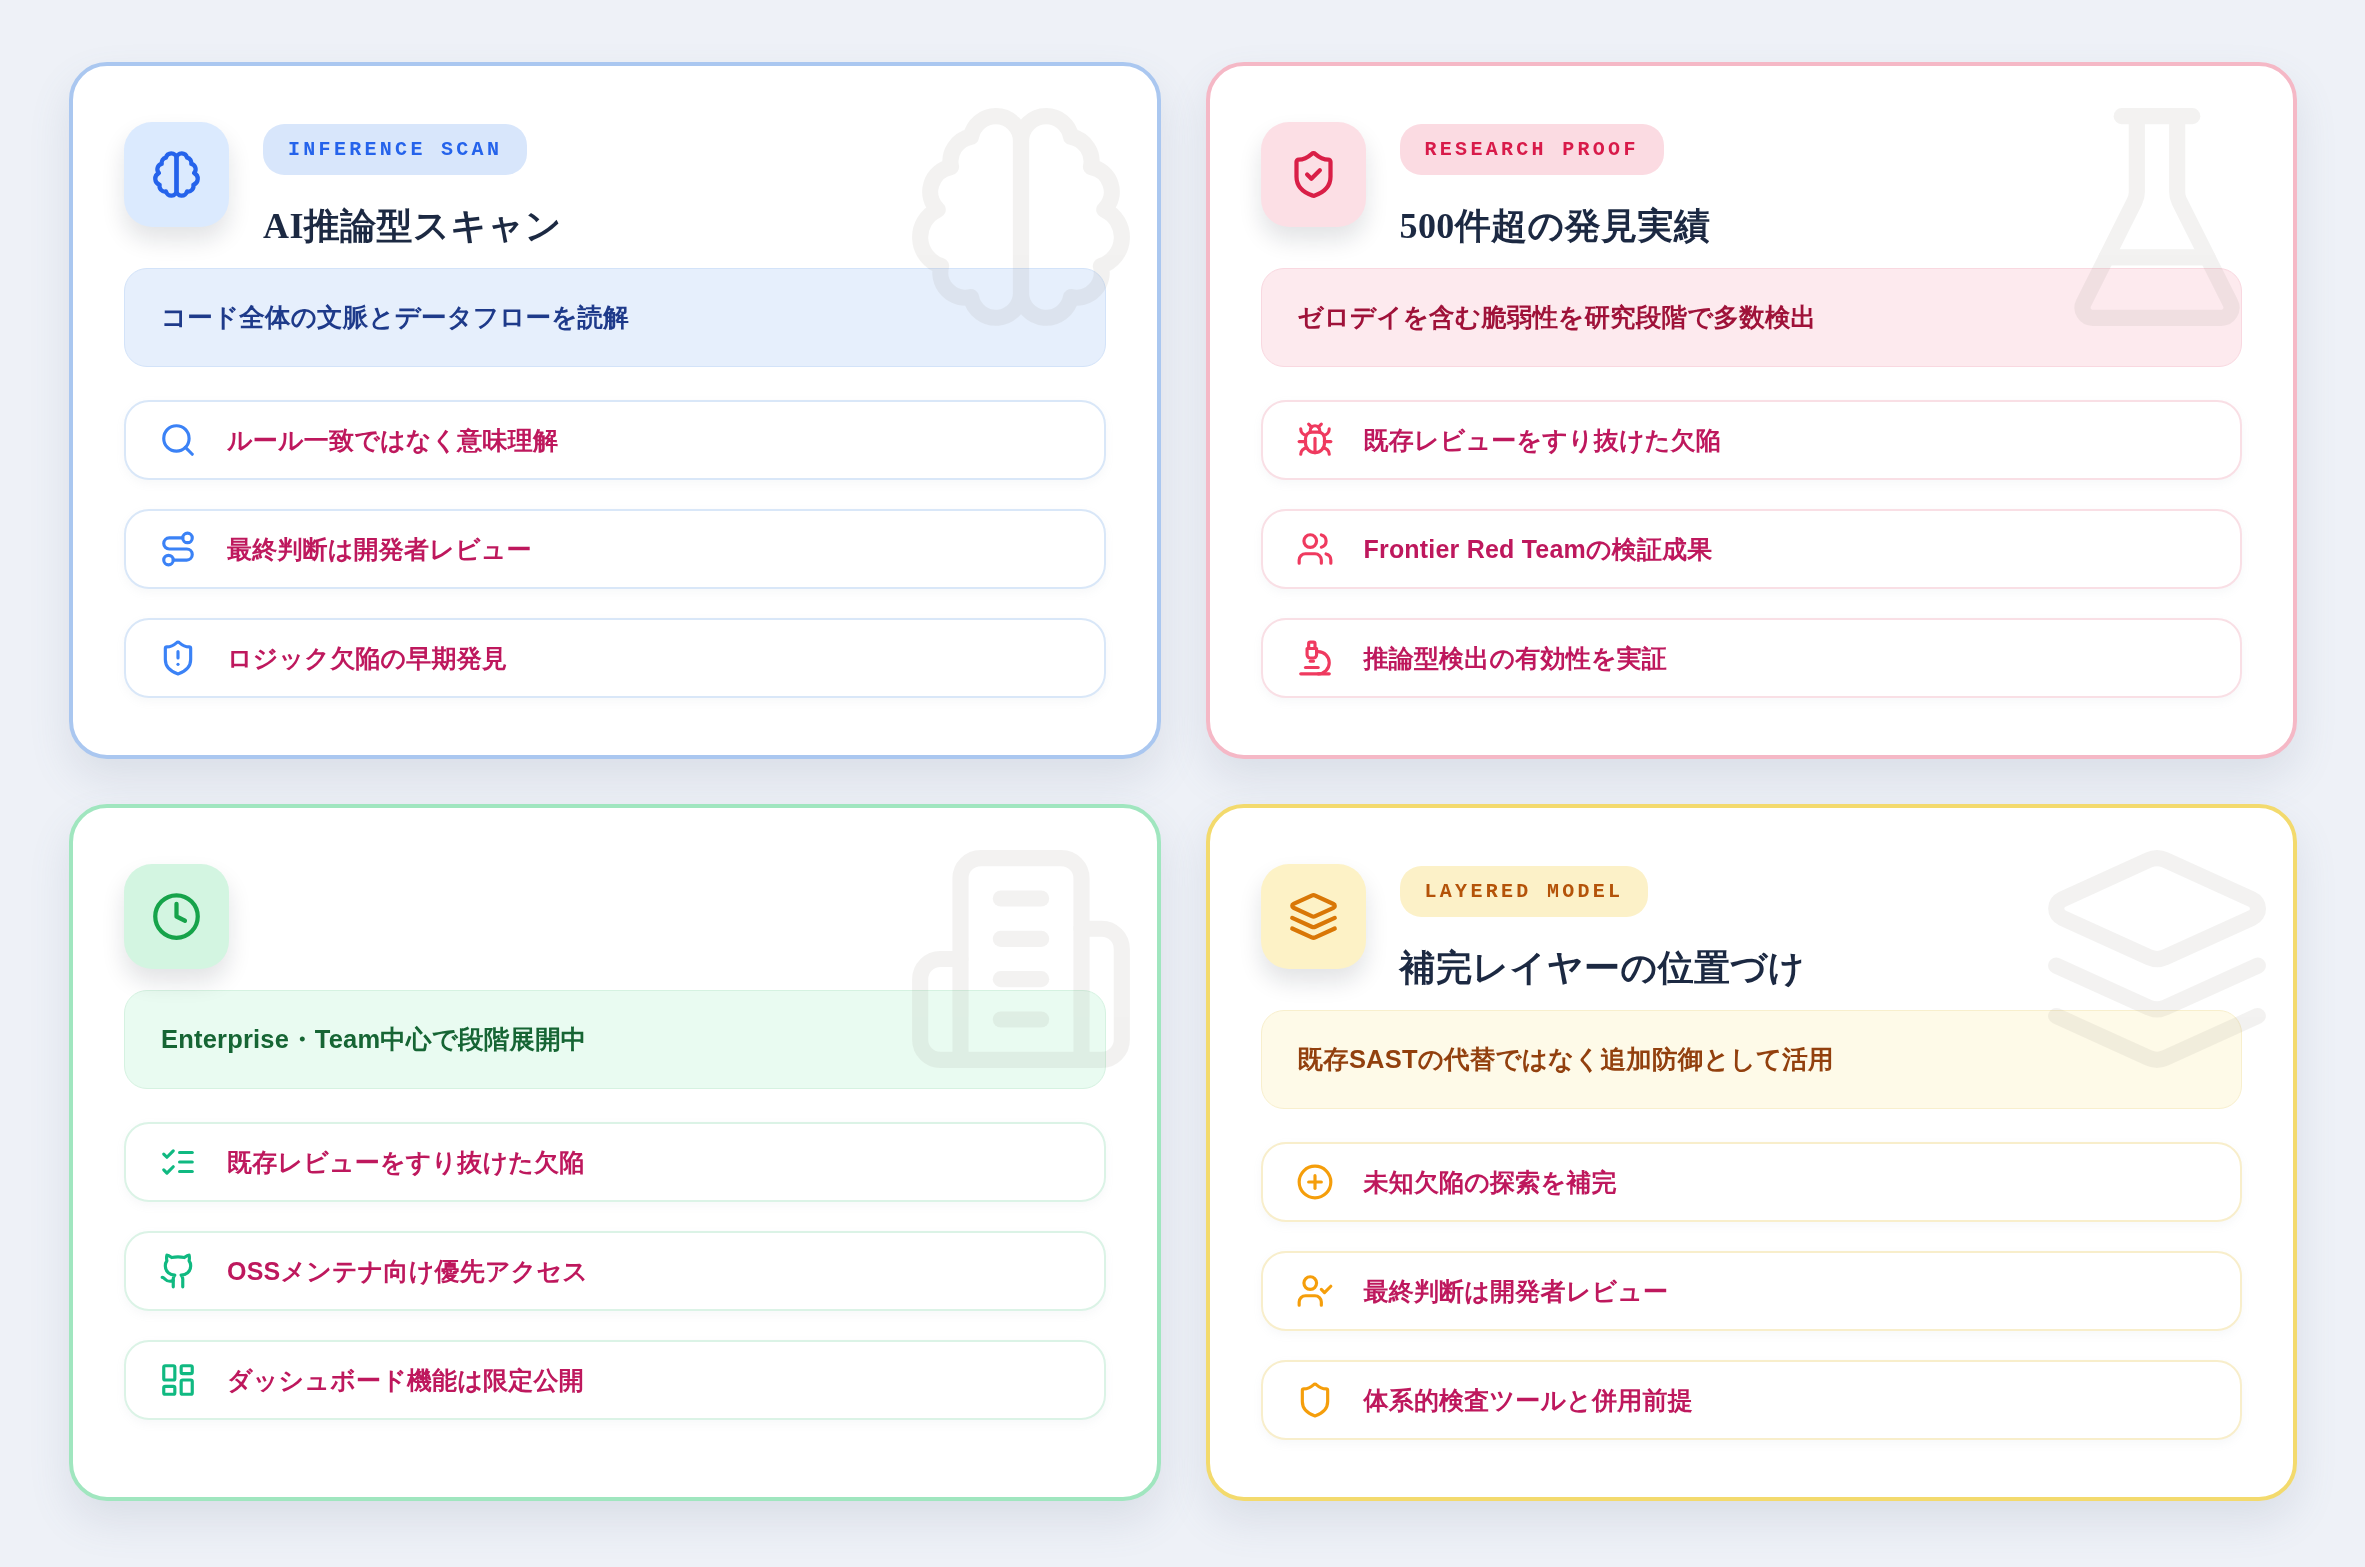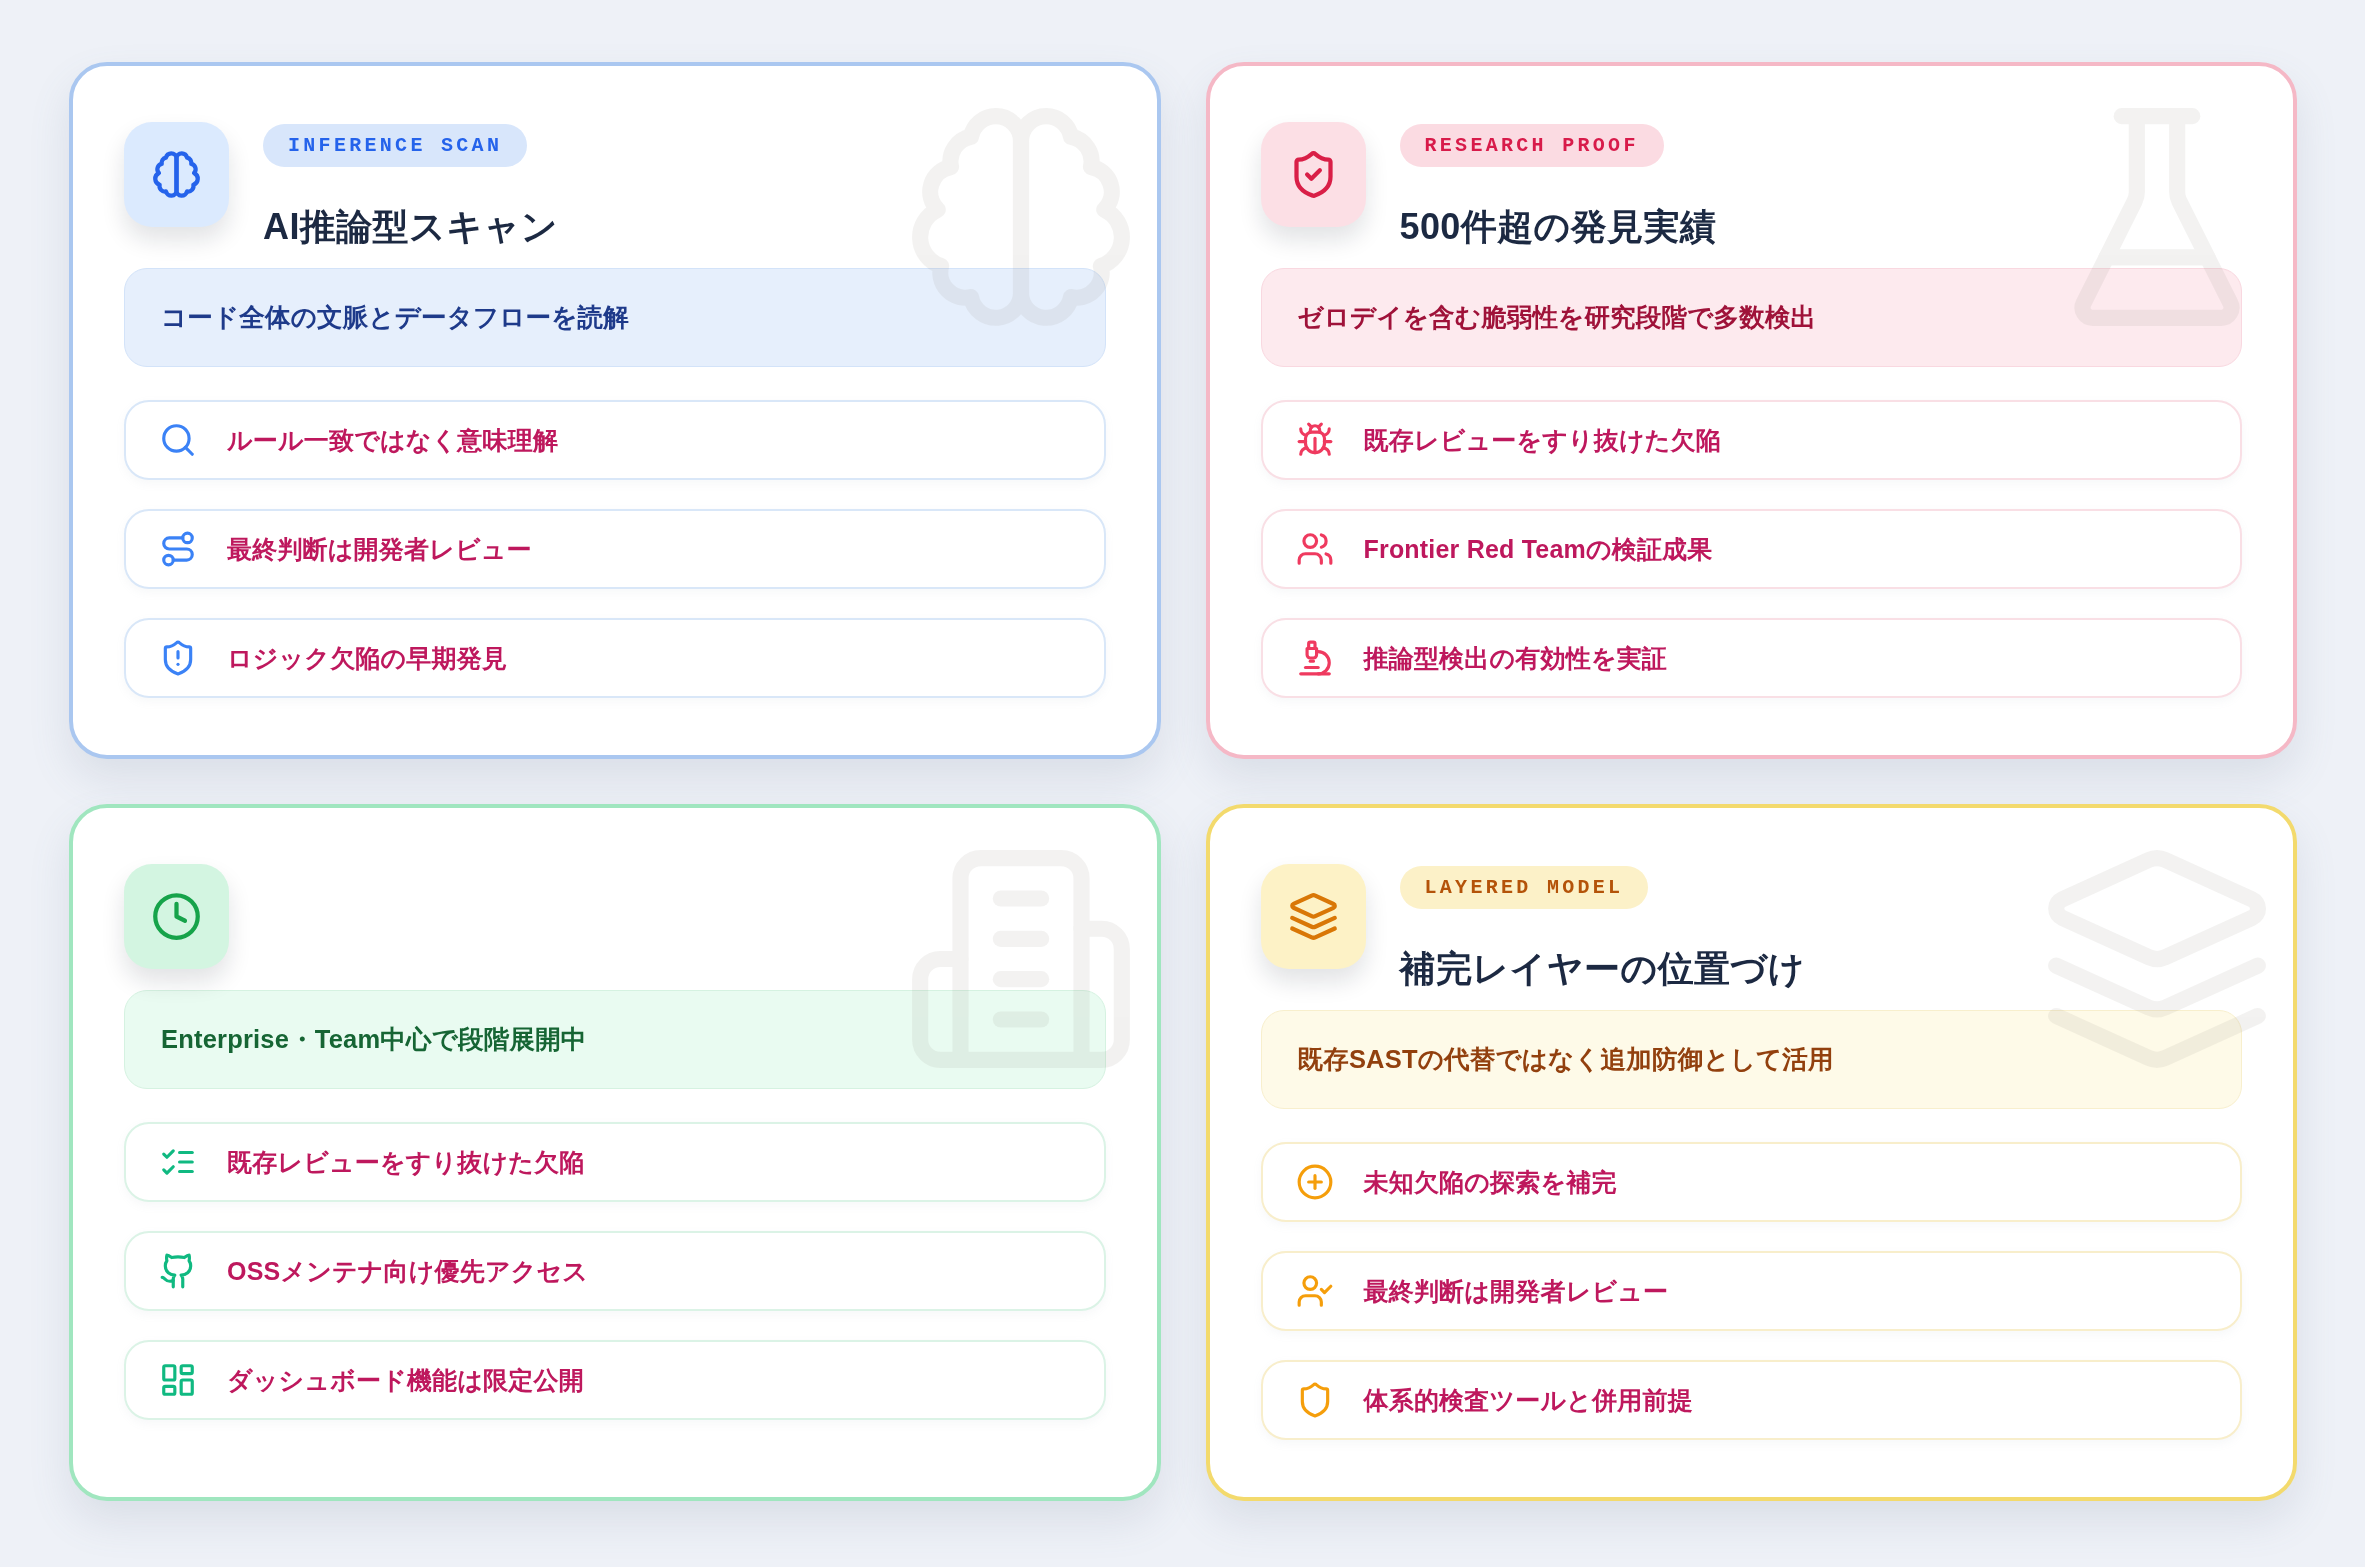--- a/index.html
+++ b/index.html
@@ -62,39 +62,40 @@
     box-shadow: 0 13px 23px rgba(15, 23, 42, 0.12);
   }
   .icon-tile svg { width: 51px; height: 51px; }
   .header-text {
     display: flex;
     flex-direction: column;
     align-items: flex-start;
     padding-top: 1.6px;
   }
   .badge {
-    height: 43px;
+    height: 51px;
     padding: 0 25px;
     border-radius: 21.4px;
     background: var(--badge-bg);
     color: var(--badge-text);
     font-family: "Liberation Mono", "DejaVu Sans Mono", monospace;
     font-size: 20px;
     font-weight: 700;
     letter-spacing: 3.3px;
     display: inline-flex;
     align-items: center;
   }
   .title {
-    margin: 39px 0 0 0;
+    margin: 31px 0 0 0;
     font-size: 36px;
     line-height: 1.15;
     font-weight: 800;
     color: #1c2942;
     letter-spacing: 0.4px;
+    font-family: Liberation Serif, serif;
   }
   .highlight {
     margin-top: 21.4px;
     height: 99px;
     flex: none;
     border-radius: 23px;
     background: var(--hl-bg);
     border: 1.6px solid var(--hl-border);
     display: flex;
     align-items: center;

